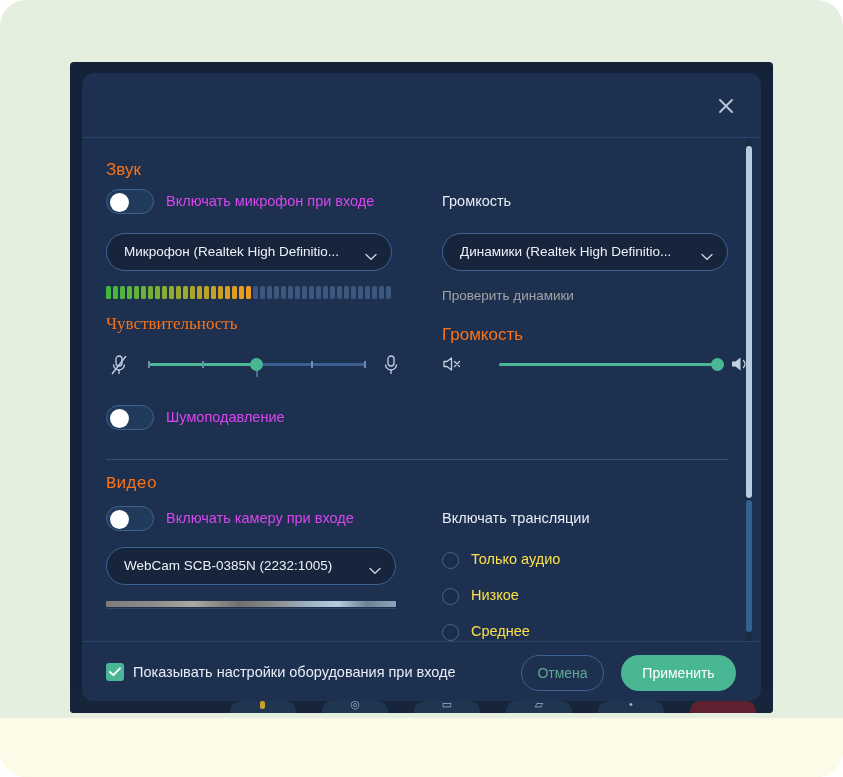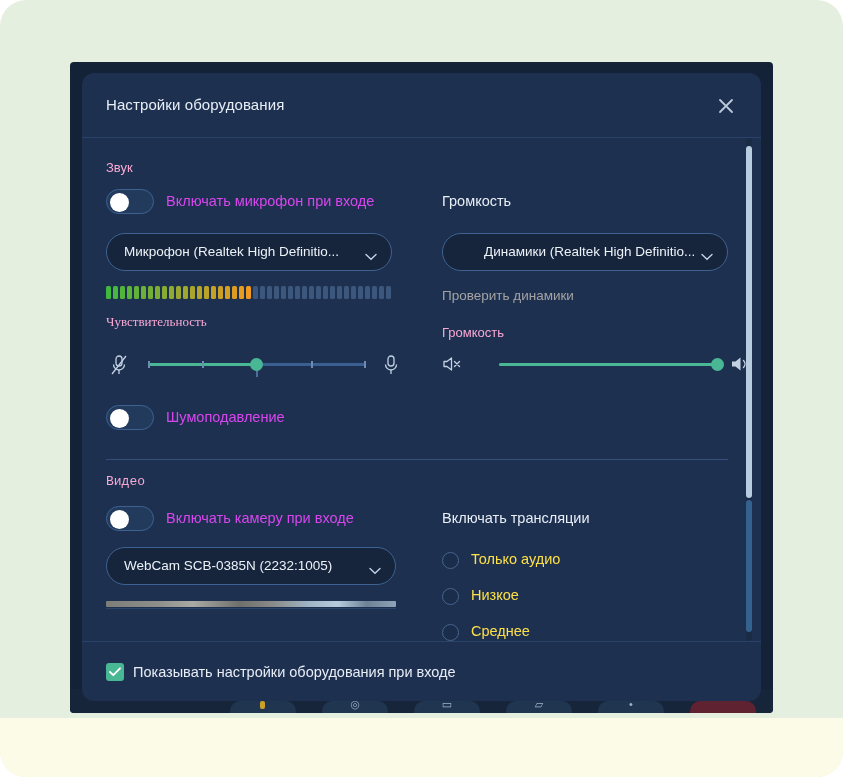--- a/index.html
+++ b/index.html
@@ -117,22 +117,22 @@
     overflow: hidden;
   }
   #body-inner {
     position: absolute;
     left: 0; top: 0;
     width: 679px;
   }
 
   .section-label {
     position: absolute;
-    font-size: 13px;
-    color: #f9a8d4;
+    font-size: 17px;
+    color: #f97316;
     text-align: right;
   }
 
   .col-head {
     position: absolute;
     font-size: 14.5px;
     color: #e8eef6;
   }
 
   
@@ -370,21 +370,20 @@
       <div class="toolbar-glyph" style="left:460px">▱</div>
       <div class="toolbar-pill" style="left:528px"></div>
       <div class="toolbar-glyph" style="left:552px">•</div>
       <div class="toolbar-pill danger" style="left:620px"></div>
     </div>
   </div>
 
   <div id="modal">
 
     <div id="modal-header">
-      <div id="modal-title">Настройки оборудования</div>
       <div id="close-button">
         <svg width="30" height="30" viewBox="0 0 30 30">
           <path d="M9 9 L21 21 M21 9 L9 21" stroke="#b9c9dc" stroke-width="1.8" stroke-linecap="round" fill="none"></path>
         </svg>
       </div>
     </div>
 
     <div id="modal-body">
       <div id="body-inner">
 
@@ -400,21 +399,21 @@
         <div class="dropdown" style="left:24px; top:95px; width:286px;">
           <div class="dd-text" style="width:230px;">Микрофон (Realtek High Definitio...</div>
           <span class="dd-arrow">
             <svg width="12" height="8" viewBox="0 0 12 8">
                 <path d="M1 1.5 L6 6.2 L11 1.5" stroke="#c3d2e3" stroke-width="1.4" fill="none" stroke-linecap="round"></path>
               </svg>
           </span>
         </div>
 
         <div class="dropdown" style="left:360px; top:95px; width:286px;">
-          <div class="dd-text" style="width:230px;margin-left:24px;">Динамики (Realtek High Definitio...</div>
+          <div class="dd-text" style="width:230px;">Динамики (Realtek High Definitio...</div>
           <span class="dd-arrow">
             <svg width="12" height="8" viewBox="0 0 12 8">
                 <path d="M1 1.5 L6 6.2 L11 1.5" stroke="#c3d2e3" stroke-width="1.4" fill="none" stroke-linecap="round"></path>
               </svg>
           </span>
         </div>
 
         <div id="level-meter" style="left:24px; top:148px;">
             <i style="background: rgb(63, 184, 63);"></i>
             <i style="background: rgb(72, 183, 61);"></i>
@@ -557,16 +556,18 @@
       <div id="scroll-thumb-lower"></div>
     </div>
 
     <div id="modal-footer">
       <div id="footer-checkbox">
         <svg width="12" height="10" viewBox="0 0 12 10">
           <path d="M1 5 L4.3 8.2 L11 1.3" stroke="#ffffff" stroke-width="1.8" fill="none" stroke-linecap="round" stroke-linejoin="round"></path>
         </svg>
       </div>
       <div id="footer-checkbox-label">Показывать настройки оборудования при входе</div>
+      <button id="cancel-button">Отмена</button>
+      <button id="apply-button">Применить</button>
     </div>
 
   </div>
 </div>
 
 </body></html>

